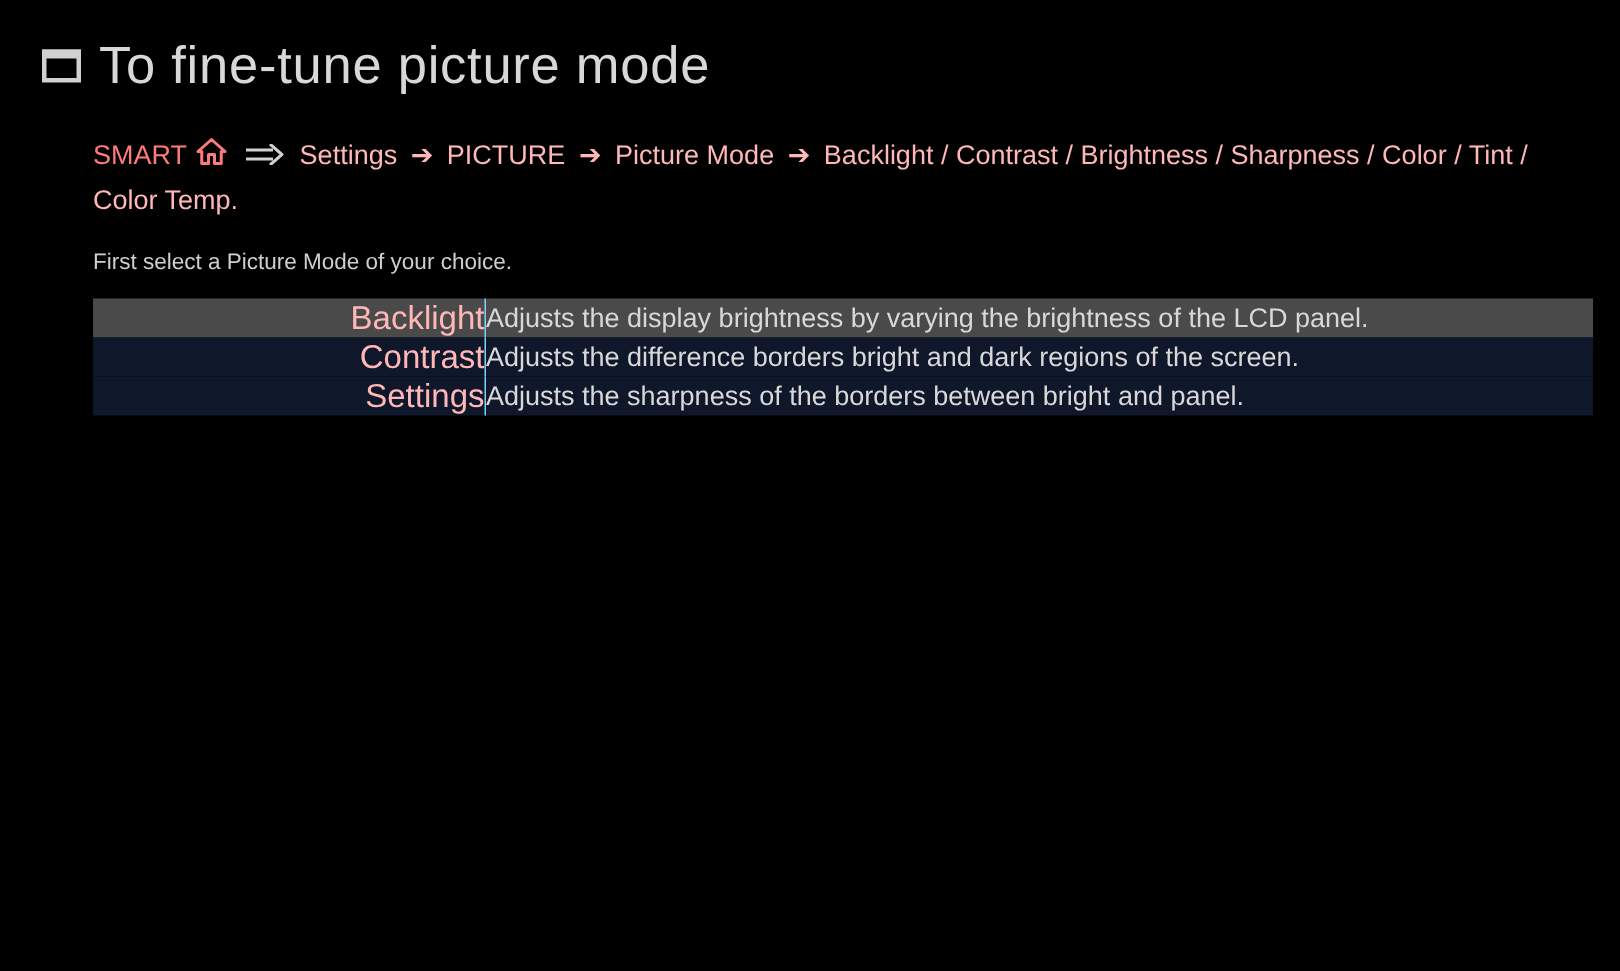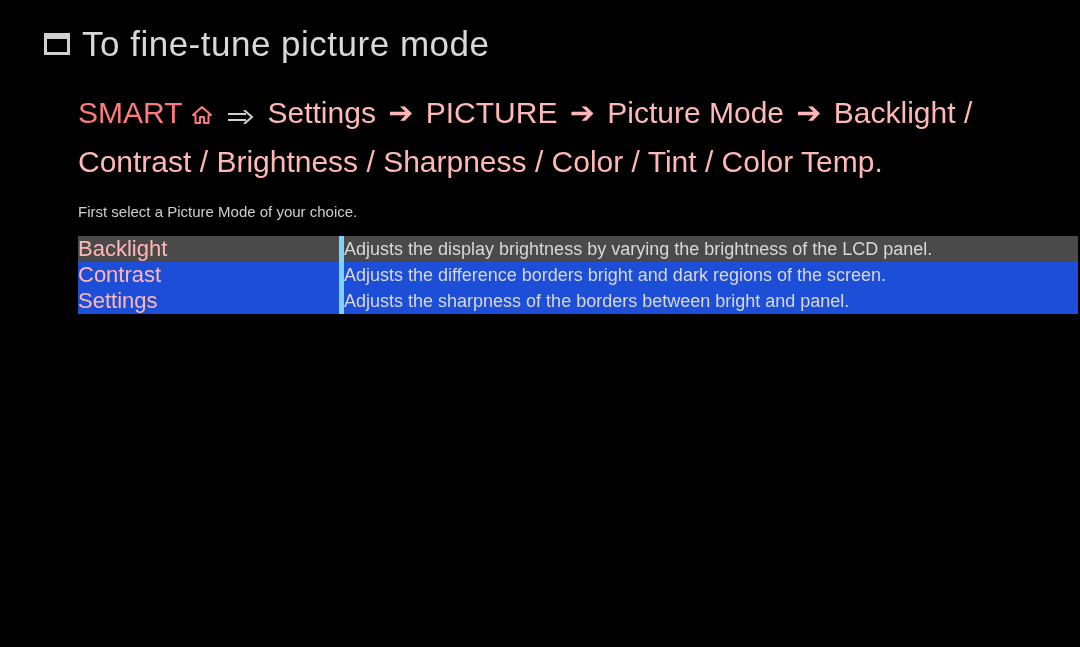--- a/index.html
+++ b/index.html
@@ -7,21 +7,20 @@
     padding: 0;
     width: 1080px;
     height: 647px;
     background: #000000;
     font-family: Arial, Helvetica, sans-serif;
     overflow: hidden;
     color: #d0d0d0;
   }
   .page {
     padding: 24px 40px 0 28px;
-    margin-left: 16px;
   }
   .title-row {
     display: flex;
     align-items: center;
     gap: 12px;
     margin-bottom: 26px;
   }
   .title-icon {
     width: 26px;
     height: 22px;
@@ -38,21 +37,21 @@
     height: 6px;
     background: #d0d0d0;
   }
   .title {
     font-size: 35px;
     color: #d8d8d8;
     letter-spacing: 0.5px;
   }
   .path-block {
     margin-left: 34px;
-    font-size: 30px;
+    font-size: 18px;
     line-height: 1.55;
     margin-bottom: 18px;
   }
   .path-smart {
     color: #ff7a7a;
     font-weight: 500;
   }
   .path-rest {
     color: #ffb7b7;
   }
@@ -82,27 +81,27 @@
     border-collapse: collapse;
   }
   .table tr {
     border: none;
   }
   .table td {
     padding: 0;
     vertical-align: middle;
   }
   .row-a { background: #4a4a4a; }
-  .row-b { background: #1d4ed8; }
+  .row-b { background: #0f172a; }
   .cell-label {
     width: 261px;
-    text-align: left;
+    text-align: right;
     color: #ffb7b7;
     font-size: 22px;
-    border-right: 5px solid #7dd3fc;
+    border-right: 1px solid #7dd3fc;
     padding: 18px 8px;
   }
   .cell-desc {
     color: #d8d8d8;
     font-size: 18px;
     padding: 18px 24px;
     line-height: 1.35;
   }
 </style>
 </head>

